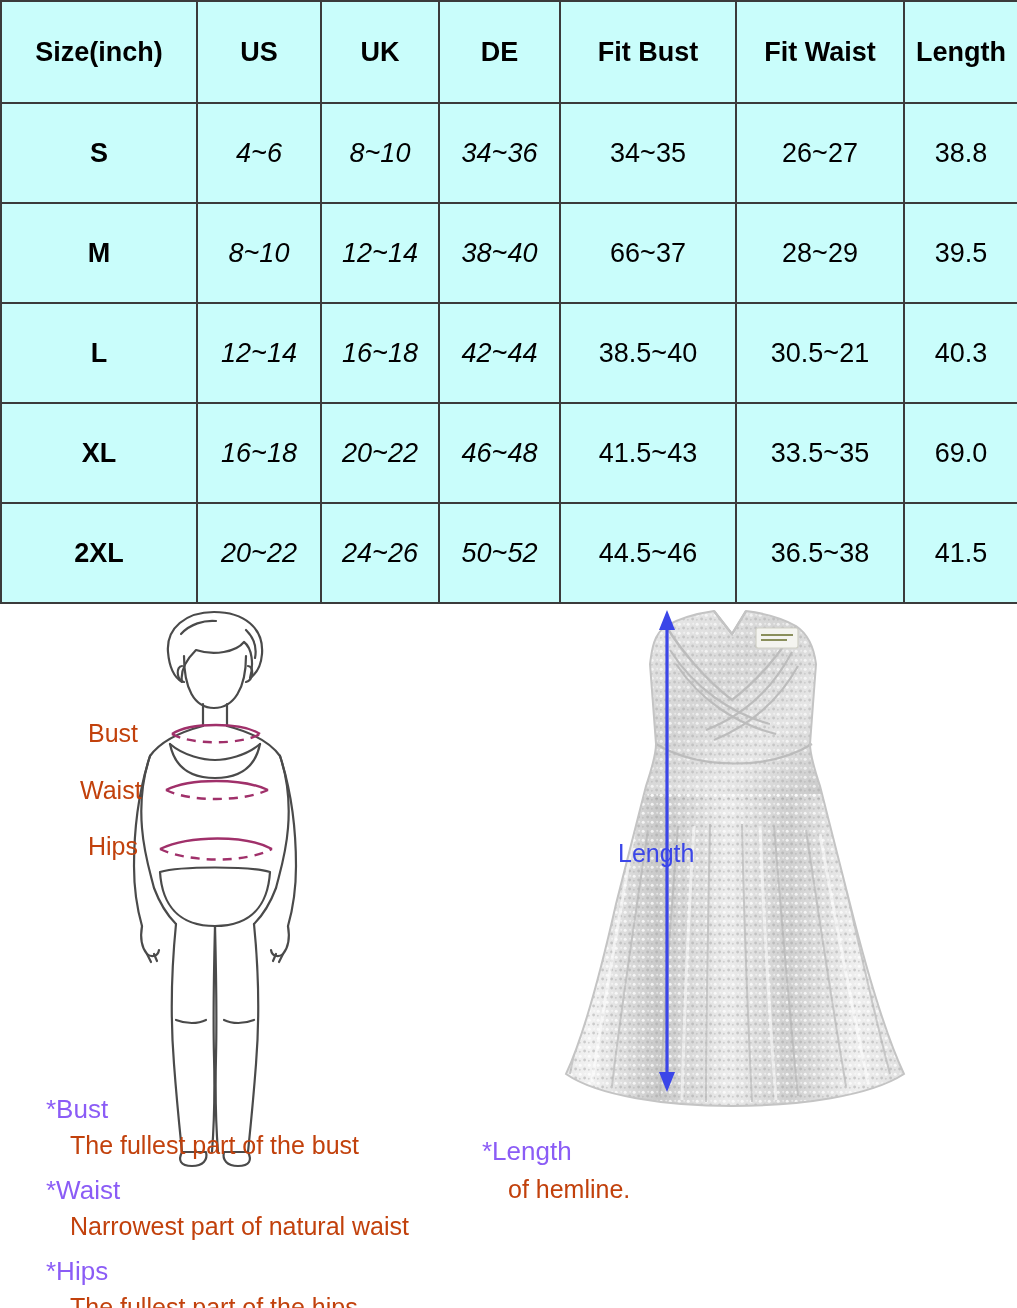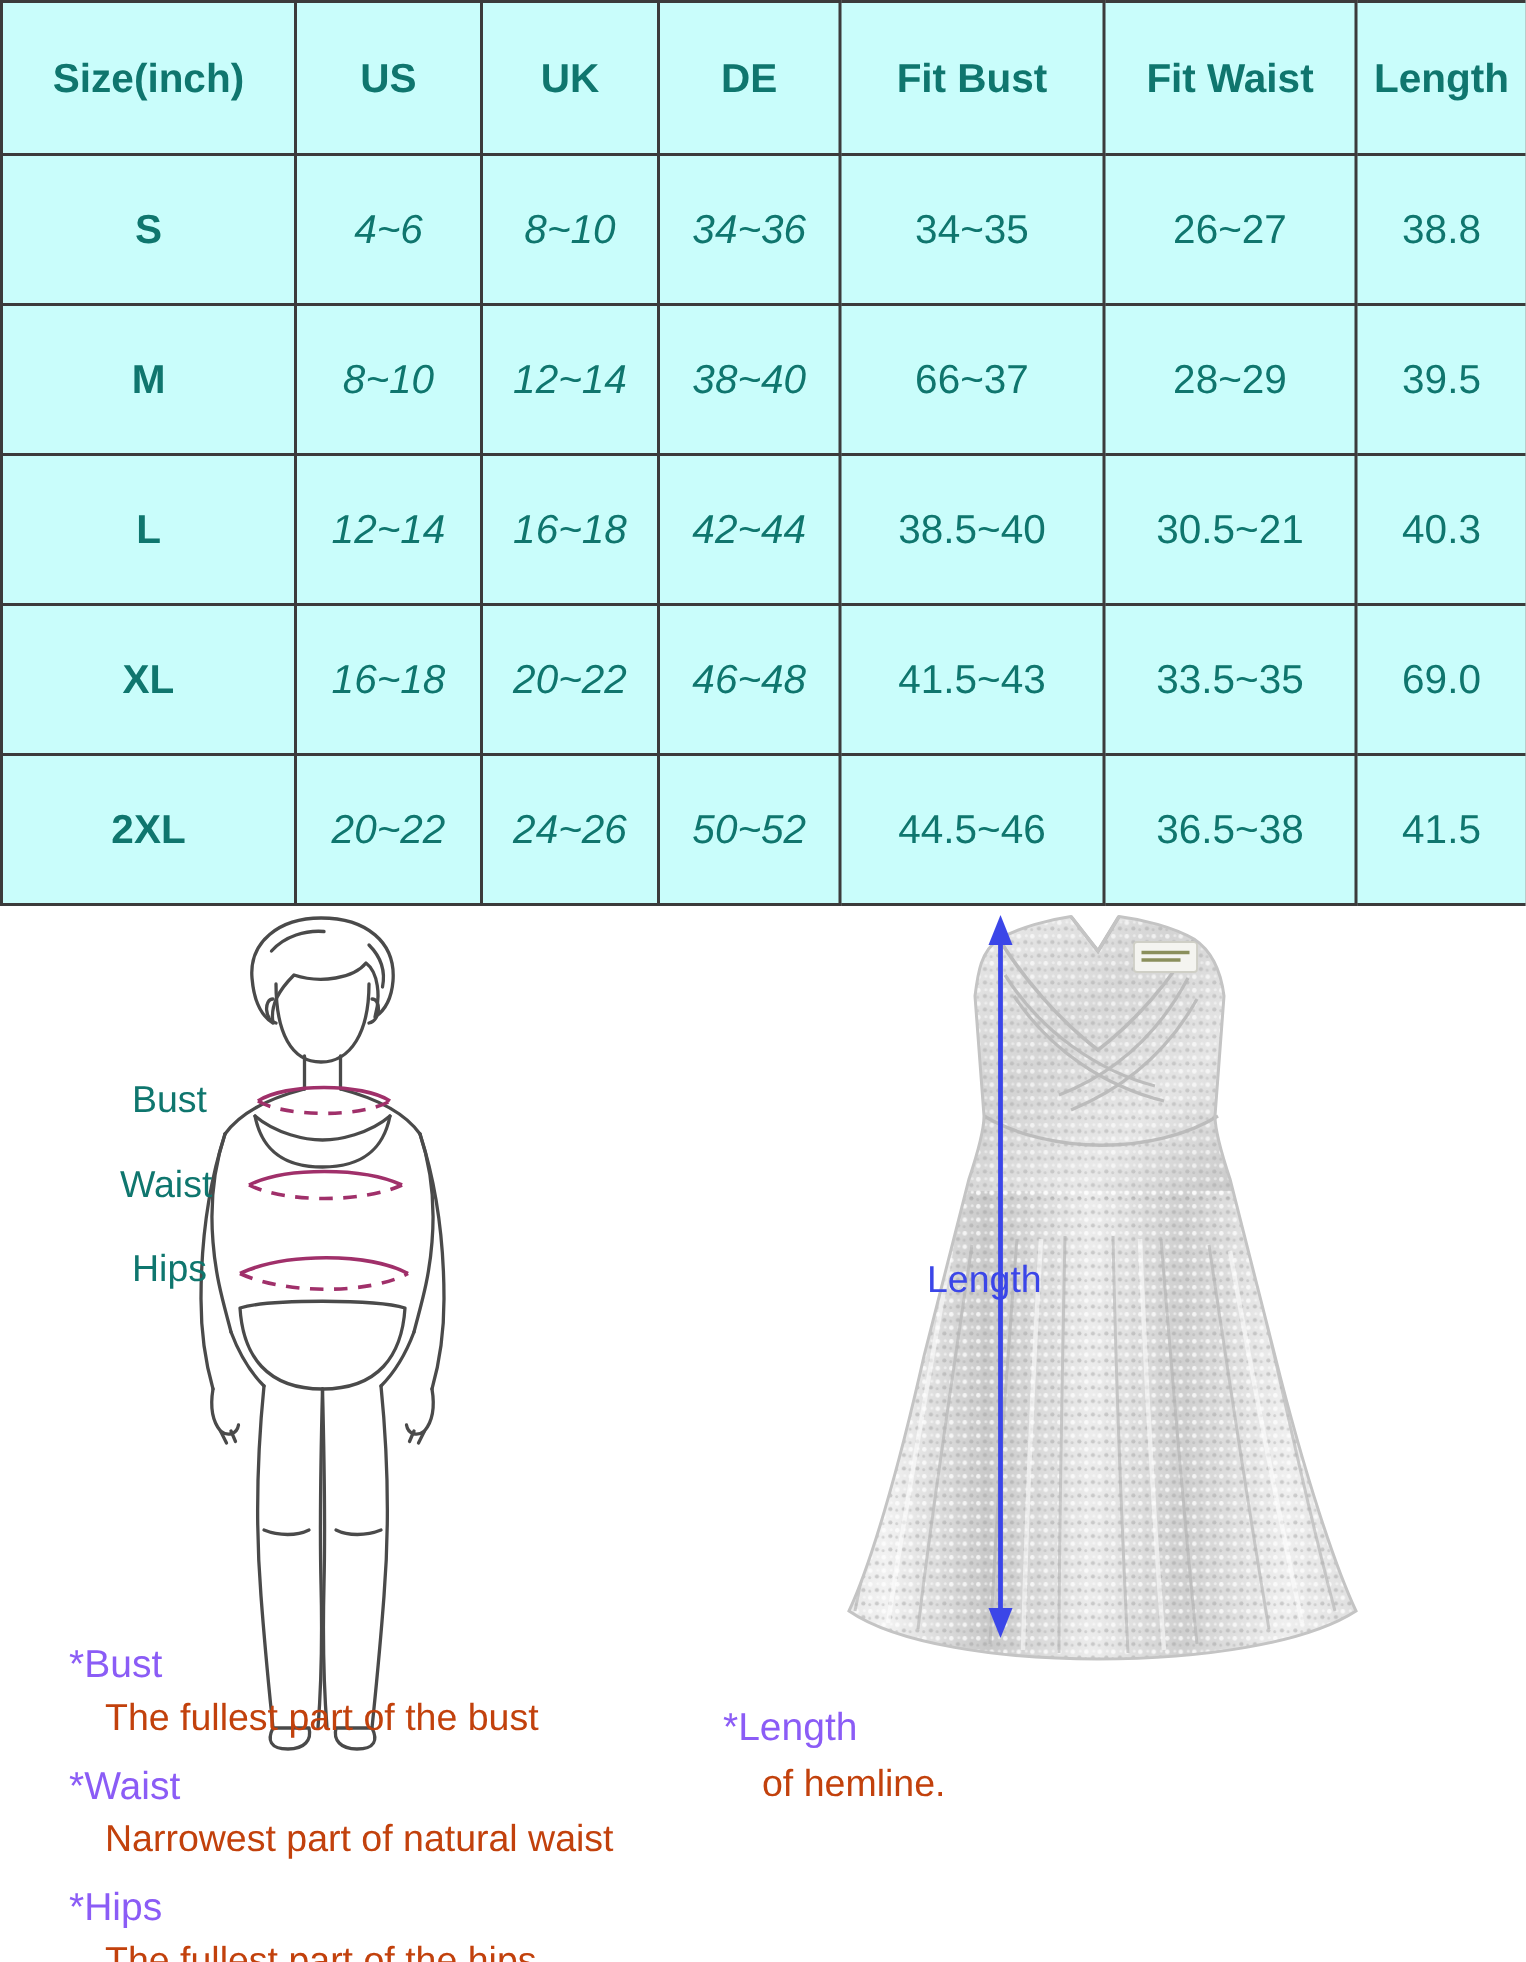--- a/index.html
+++ b/index.html
@@ -22,21 +22,21 @@
     table-layout: fixed;
   }
   .size-table td, .size-table th {
     border: 2px solid #3b3b3b;
     background: #c9fdfb;
     text-align: center;
     vertical-align: middle;
     padding: 4px;
     height: 90px;
     font-size: 27px;
-    color: #0f766e;
+    color: #000000;
   }
   .size-table th {
     height: 92px;
     font-weight: bold;
     font-size: 27px;
   }
   .size-table tr:first-child th:first-child { font-size: 27px; }
   .col-size   { width: 196px; }
   .col-us     { width: 124px; }
   .col-uk     { width: 118px; }
@@ -66,21 +66,21 @@
   .fig-right {
     position: absolute;
     left: 470px;
     top: 0;
     width: 547px;
     height: 760px;
   }
 
   .meas-label {
     position: absolute;
-    color: #0f766e;
+    color: #c2410c;
     font-size: 25px;
     font-family: "Liberation Sans", sans-serif;
     white-space: nowrap;
   }
   .label-bust  { left: 88px;  top: 115px; }
   .label-waist { left: 80px;  top: 172px; }
   .label-hips  { left: 88px;  top: 228px; }
   .label-length{ left: 148px; top: 235px; color:#3b46e8; font-size: 25px;}
 
   

